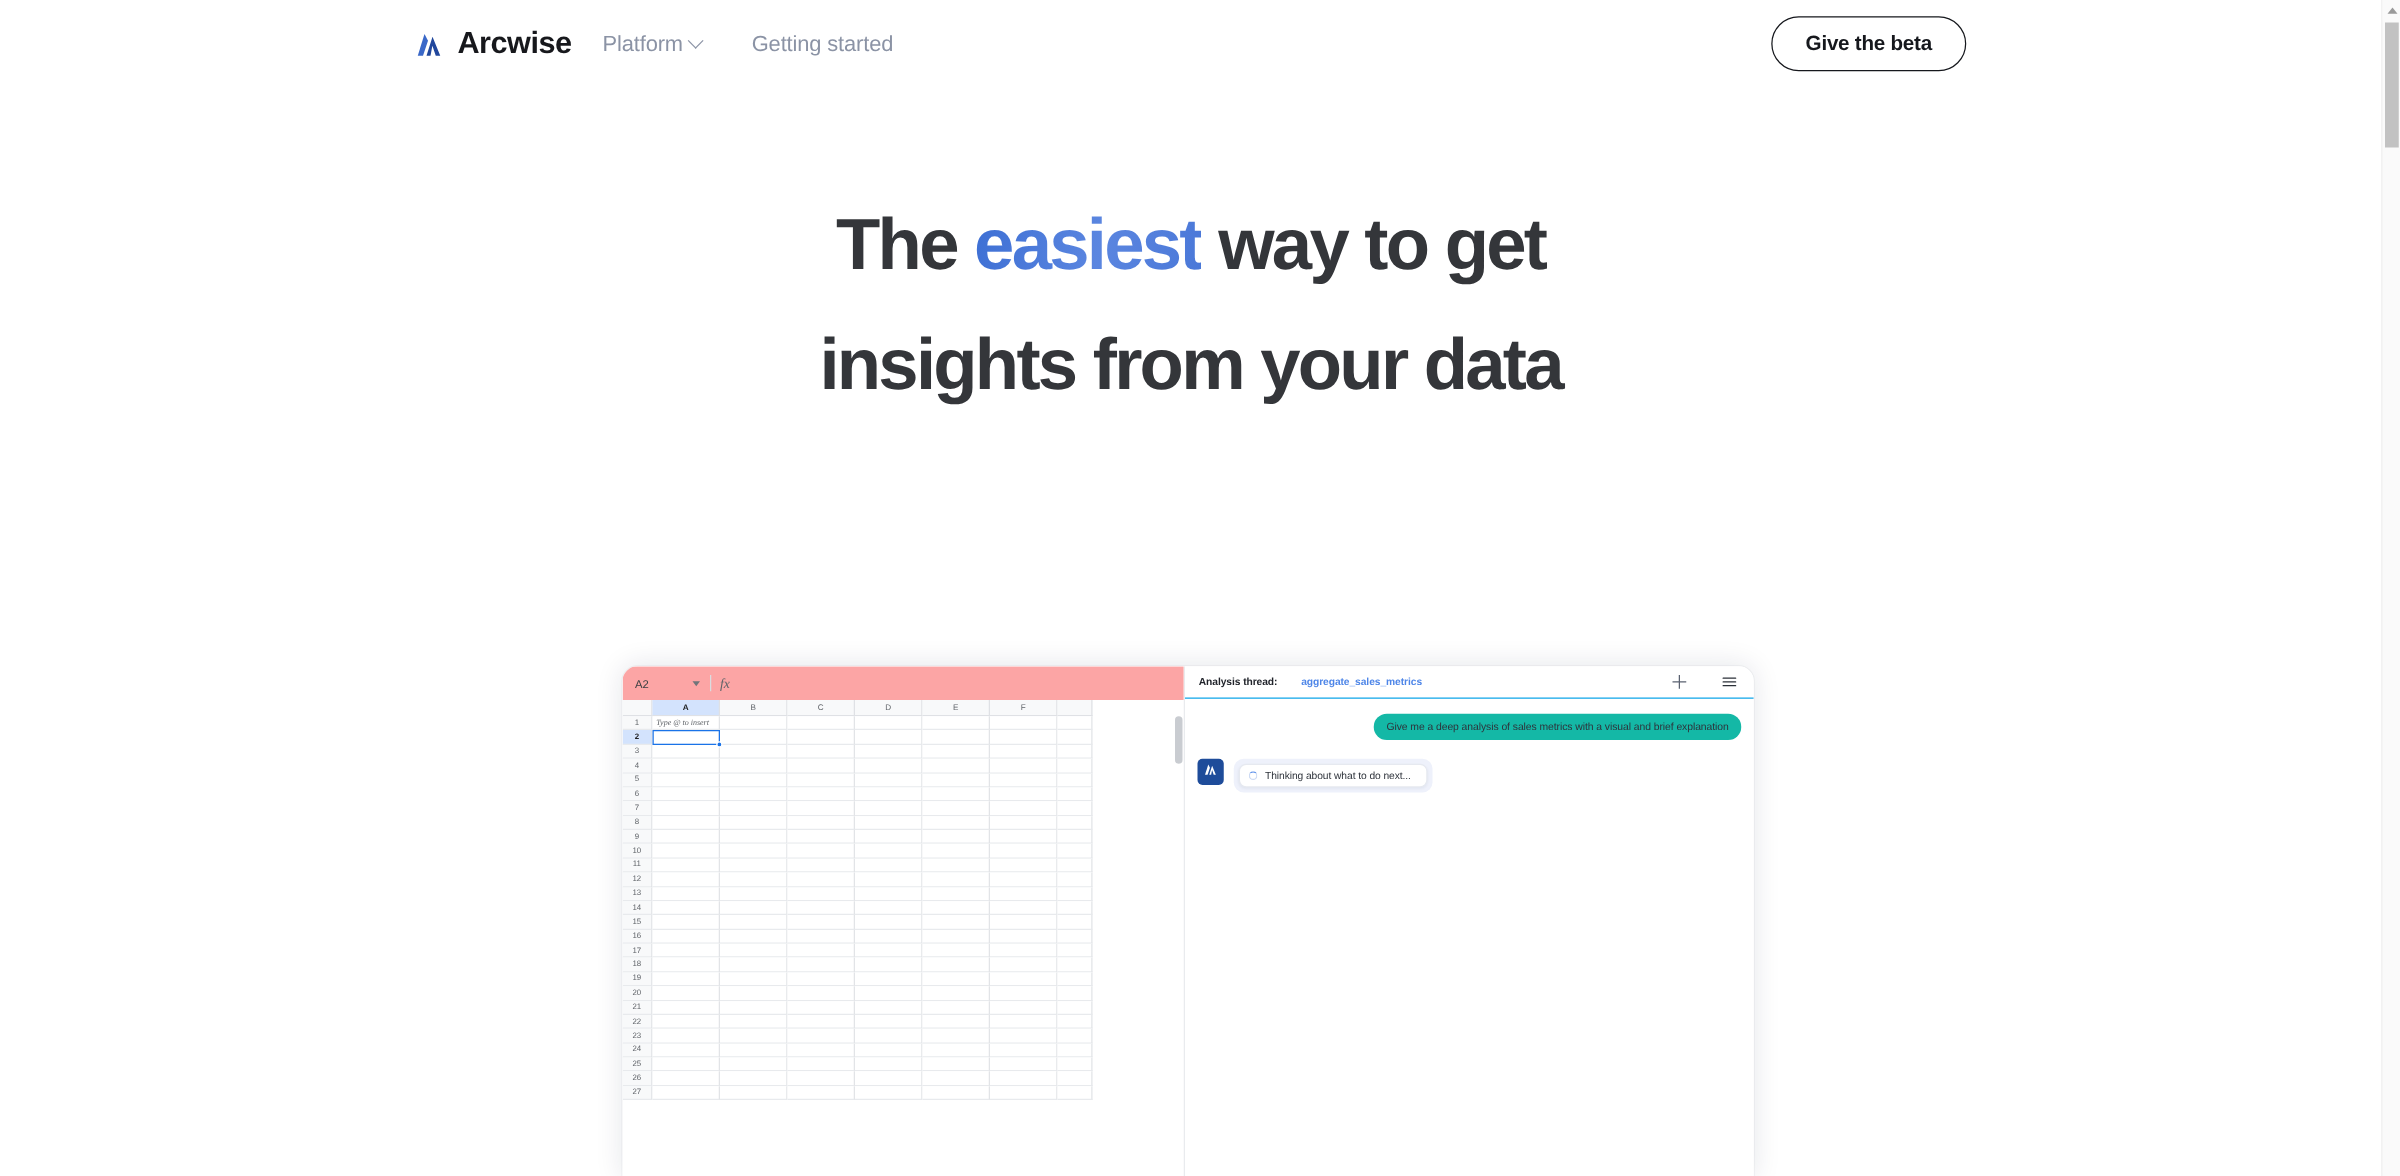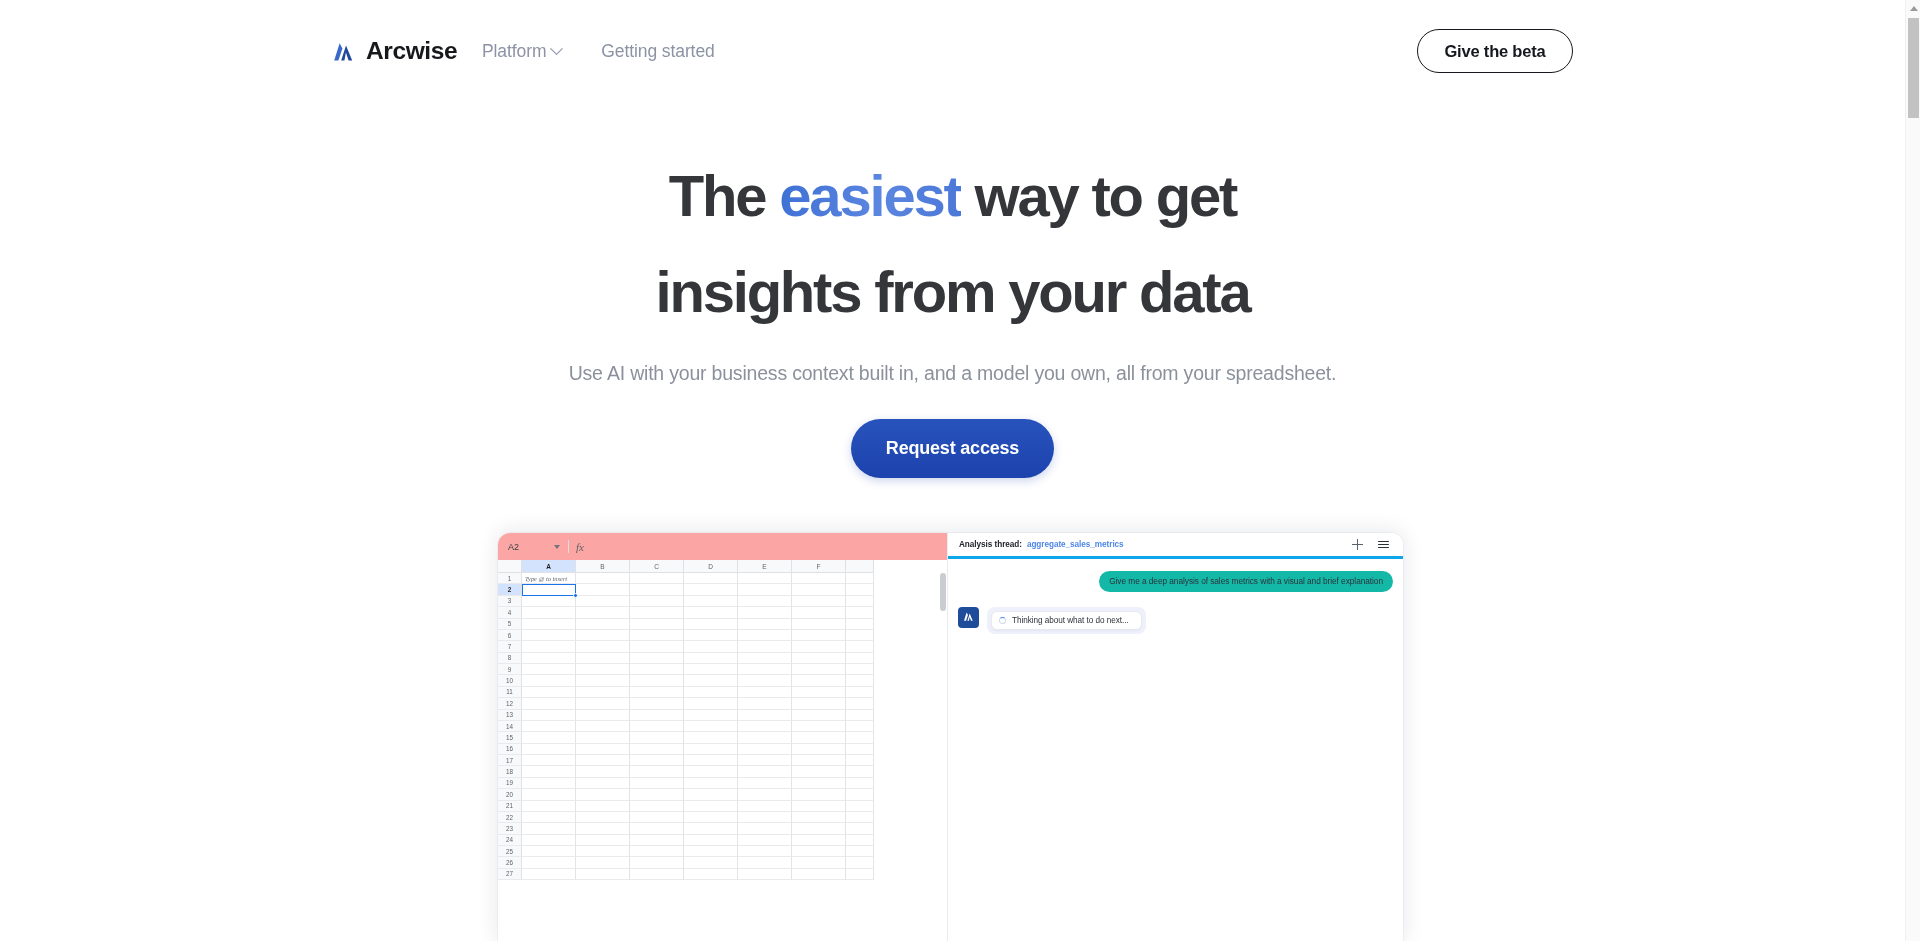--- a/index.html
+++ b/index.html
@@ -37,21 +37,21 @@
     position: absolute;
     top: 18px; left: 2px;
     width: 11px; height: 100px;
     background: #c2c2c2;
     border-radius: 0px;
   }
 
   
   #site-header {
     position: absolute;
-    top: 16px; left: 0;
+    top: 0; left: 0;
     width: 1905px; height: 70px;
     display: flex;
     align-items: center;
     background: #ffffff;
     z-index: 50;
   }
   .brand {
     position: absolute;
     left: 330px;
     display: flex;
@@ -296,22 +296,22 @@
     height: 100%;
     background: #ffffff;
     display: flex;
     flex-direction: column;
   }
   .thread-bar {
     height: 26px;
     display: flex;
     align-items: center;
     padding: 0 12px 0 11px;
-    border-bottom: 3px solid #0ea5e9;
-    gap: 5px;
+    border-bottom: 1px solid #0ea5e9;
+    gap: 19px;
   }
   .thread-label {
     font-size: 8.2px;
     font-weight: 700;
     color: #21242b;
     letter-spacing: -0.05px;
   }
   .thread-name {
     font-size: 8.2px;
     color: #4e86e8;
@@ -417,25 +417,21 @@
 
   <button class="beta-btn">Give the beta</button>
 </header>
 
 <section id="hero">
   <h1 class="headline">
     <span><span>The </span><span class="hl-accent">easiest</span><span> way to get</span></span><br>
     <span>insights from your data</span>
   </h1>
 
-  <p class="subhead">Use AI with your business context built in, and a model you own, all from your spreadsheet.</p>
-
-  <div class="cta-wrap">
-    <button class="cta-btn">Request access</button>
-  </div>
+
 </section>
 
 <div id="app-panel">
 
   <div class="sheet-side">
 
     <div class="formula-bar">
       <div class="namebox">
         <span class="nb-val">A2</span>
         <span class="nb-caret"></span>

